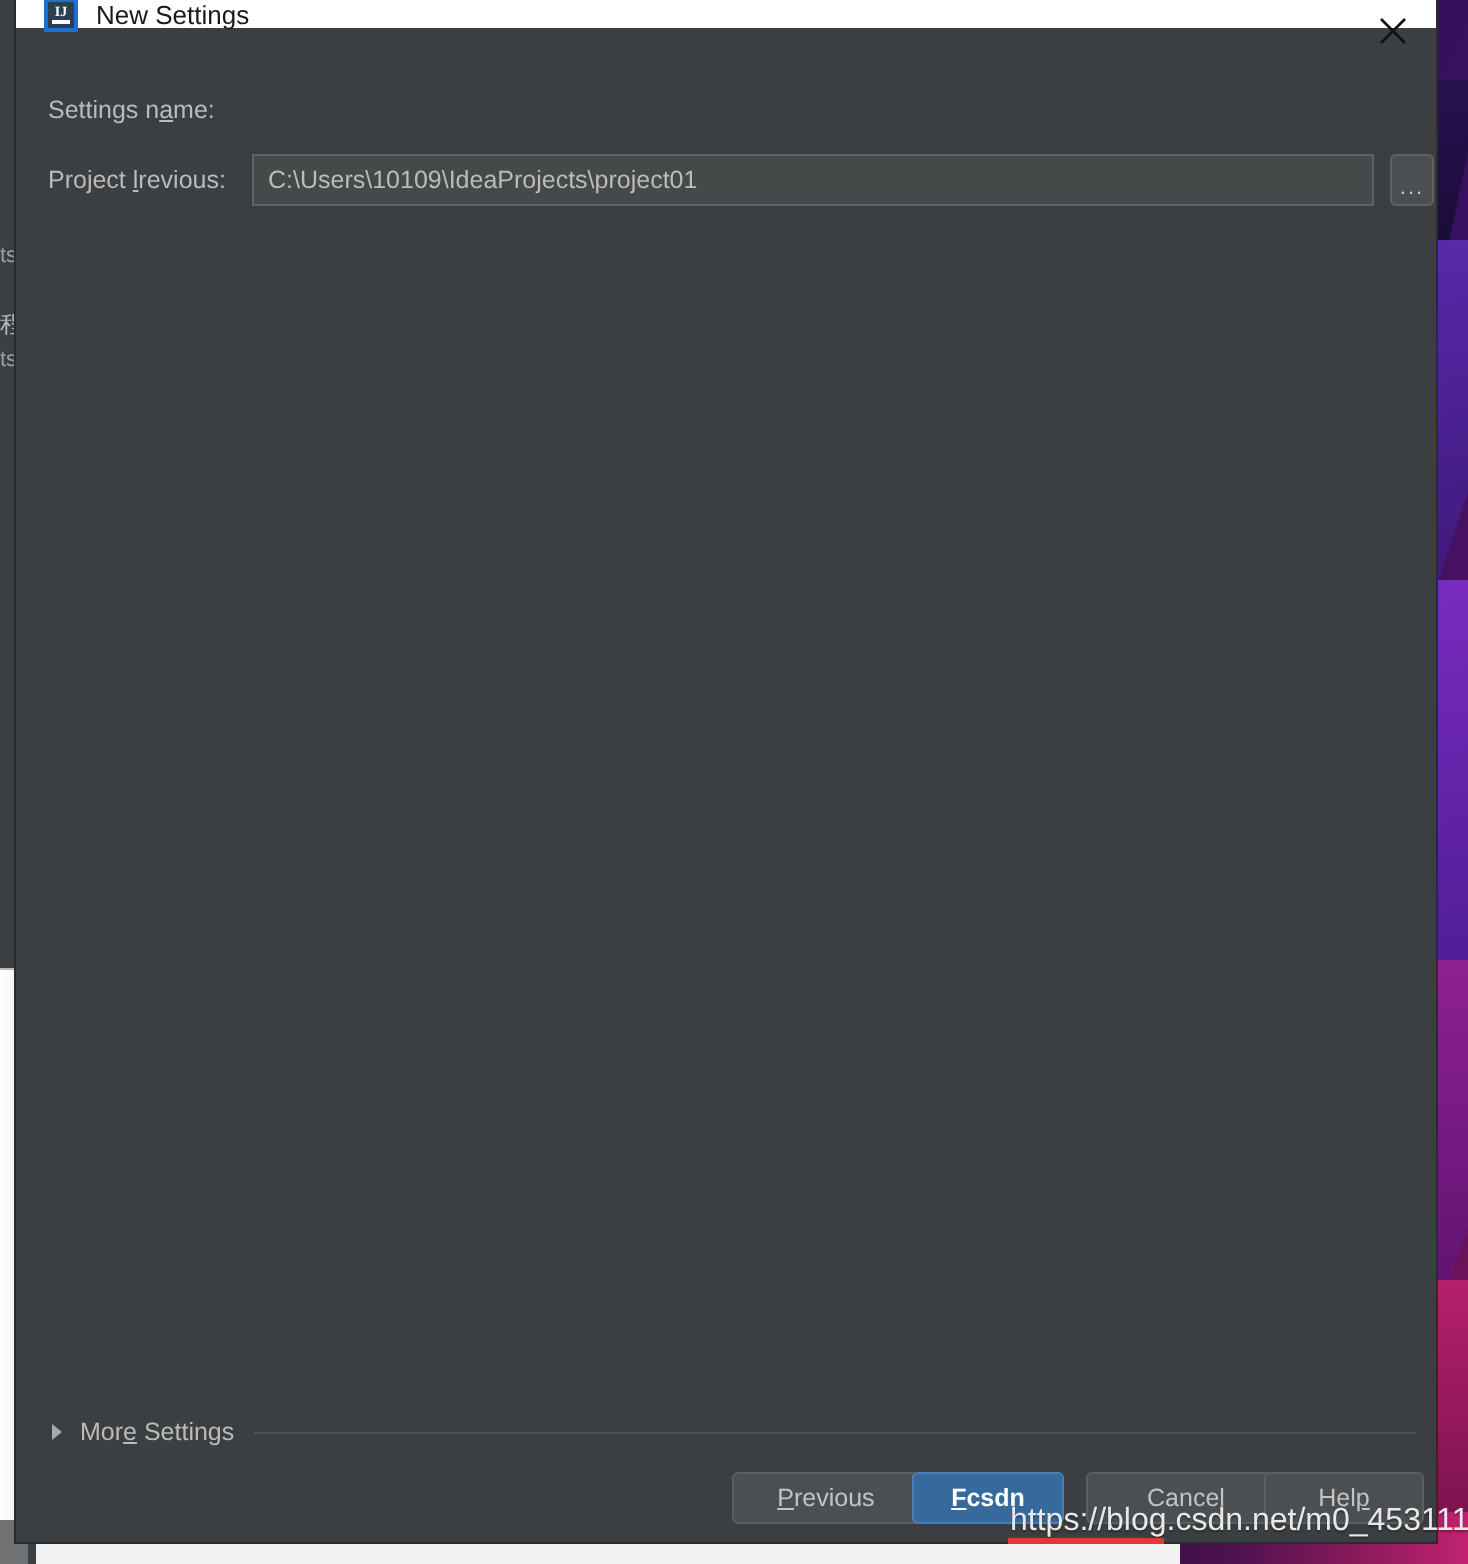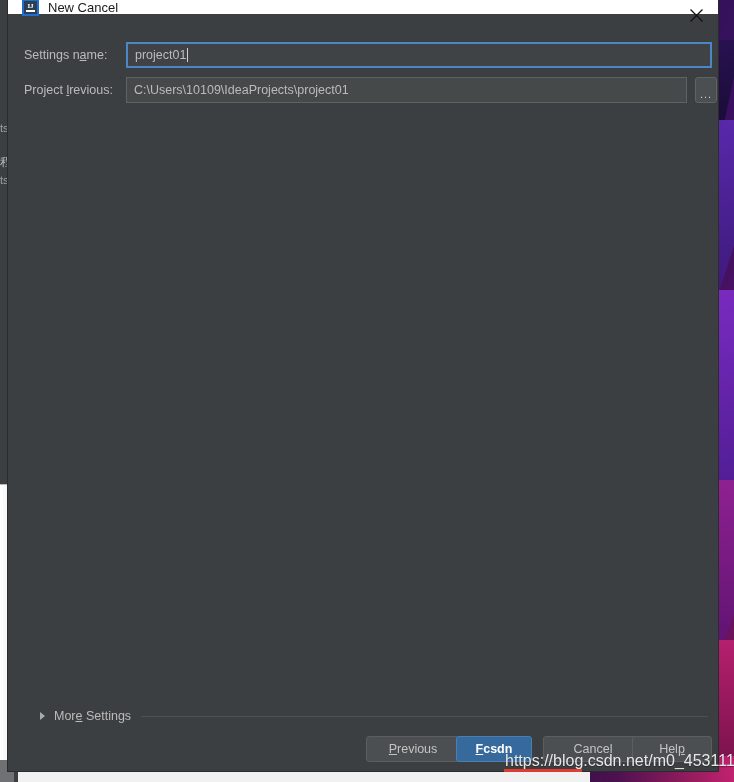--- a/index.html
+++ b/index.html
@@ -242,21 +242,20 @@
   }
 
   
   #more-settings-row {
     position: absolute;
     left: 0; right: 0;
     top: 676px;
     height: 18px;
     display: flex;
     align-items: center;
-    padding-left: 14px;
   }
   #more-settings-toggle {
     display: flex;
     align-items: center;
     margin-left: 18px;
     cursor: default;
   }
   #disclosure-triangle {
     width: 0; height: 0;
     border-left: 5px solid #a9aaab;
@@ -359,37 +358,33 @@
   <div id="ide-whitepanel-cap"></div>
 </div>
 
 <div id="dialog">
 
   <div id="titlebar">
     <div id="app-icon">
       <div class="ij-letters">IJ</div>
       <div class="ij-bar"></div>
     </div>
-    <div id="dialog-title">New Cancel</div>
+    <div id="dialog-title">New Settings</div>
     <div id="close-button">
       <svg width="15" height="15" viewBox="0 0 15 15">
         <line x1="1.5" y1="1.5" x2="13.5" y2="13.5" stroke="#111111" stroke-width="1.3"></line>
         <line x1="13.5" y1="1.5" x2="1.5" y2="13.5" stroke="#111111" stroke-width="1.3"></line>
       </svg>
     </div>
   </div>
 
   <div id="dialog-body">
 
     <div class="form-row" id="row-name">
       <div class="field-label" id="label-name"><span>Settings n</span><span class="mnem">a</span><span>me:</span></div>
-      <div class="text-field" id="field-name">
-          <span>project01</span>
-          <span class="caret"></span>
-        </div>
     </div>
 
     <div class="form-row" id="row-location">
       <div class="field-label" id="label-location"><span>Project </span><span class="mnem">l</span><span>revious:</span></div>
       <div class="text-field" id="field-location">
           <span>C:\Users\10109\IdeaProjects\project01</span>
         </div>
       <div id="browse-button">
           <span>...</span>
         </div>

